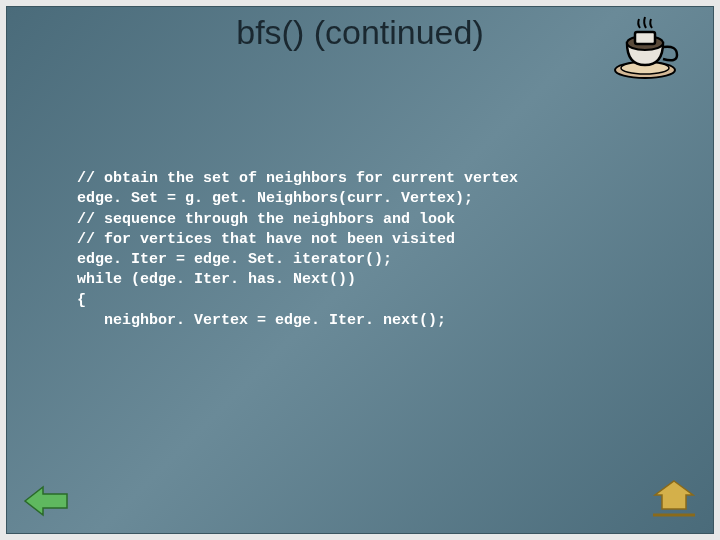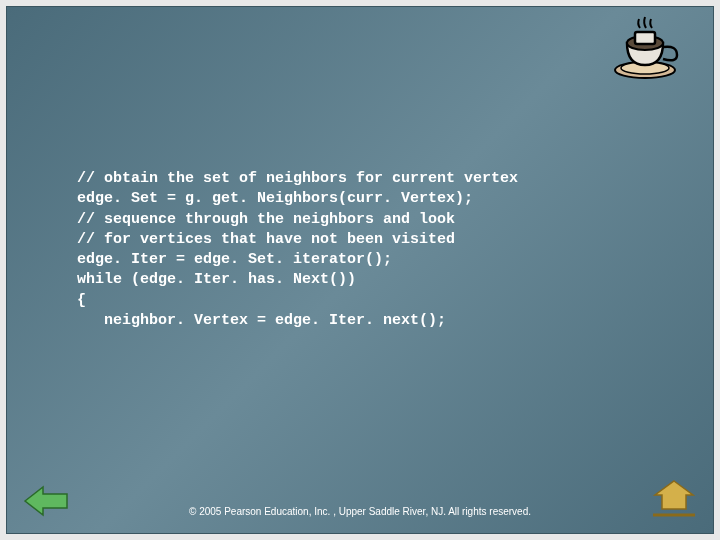--- a/index.html
+++ b/index.html
@@ -70,20 +70,21 @@
     bottom: 10px;
     right: 16px;
   }
 </style>
 </head>
 <body>
 
 <div class="slide-outer">
   <div class="slide-inner">
 
+    <h1 class="title">bfs() (continued)</h1>
 
     <div class="coffee-icon">
       <svg width="78" height="66" viewBox="0 0 78 66">
         <ellipse cx="36" cy="55" rx="30" ry="8" fill="#d4b896" stroke="#000" stroke-width="2"></ellipse>
         <ellipse cx="36" cy="53" rx="24" ry="6" fill="#e8d4b0" stroke="#000" stroke-width="1.5"></ellipse>
         <path d="M 18 28 Q 18 50 36 50 Q 54 50 54 28 Z" fill="#e8e4dc" stroke="#000" stroke-width="2.5"></path>
         <ellipse cx="36" cy="28" rx="18" ry="7" fill="#5a4a3a" stroke="#000" stroke-width="2"></ellipse>
         <rect x="26" y="17" width="20" height="12" fill="#e8e4dc" stroke="#000" stroke-width="2.5" rx="2"></rect>
         <path d="M 54 32 Q 68 30 68 40 Q 68 48 54 44" fill="none" stroke="#000" stroke-width="2.5"></path>
         <path d="M 30 4 Q 28 9 31 13" fill="none" stroke="#000" stroke-width="2"></path>
@@ -94,21 +95,20 @@
 
     <pre class="code-block">// obtain the set of neighbors for current vertex
 edge. Set = g. get. Neighbors(curr. Vertex);
 // sequence through the neighbors and look
 // for vertices that have not been visited
 edge. Iter = edge. Set. iterator();
 while (edge. Iter. has. Next())
 {
    neighbor. Vertex = edge. Iter. next();</pre>
 
-    <div class="footer">© 2005 Pearson Education, Inc. , Upper Saddle River, NJ.  All rights reserved.</div>
 
     <div class="nav-left">
       <svg width="46" height="36" viewBox="0 0 46 36">
         <path d="M 2 18 L 20 4 L 20 11 L 44 11 L 44 25 L 20 25 L 20 32 Z" fill="#5fb85f" stroke="#2a6a2a" stroke-width="1.5"></path>
       </svg>
     </div>
 
     <div class="nav-right">
       <svg width="46" height="40" viewBox="0 0 46 40">
         <path d="M 23 2 L 42 16 L 35 16 L 35 30 L 11 30 L 11 16 L 4 16 Z" fill="#d4b04a" stroke="#8a6a1a" stroke-width="1.5"></path>

